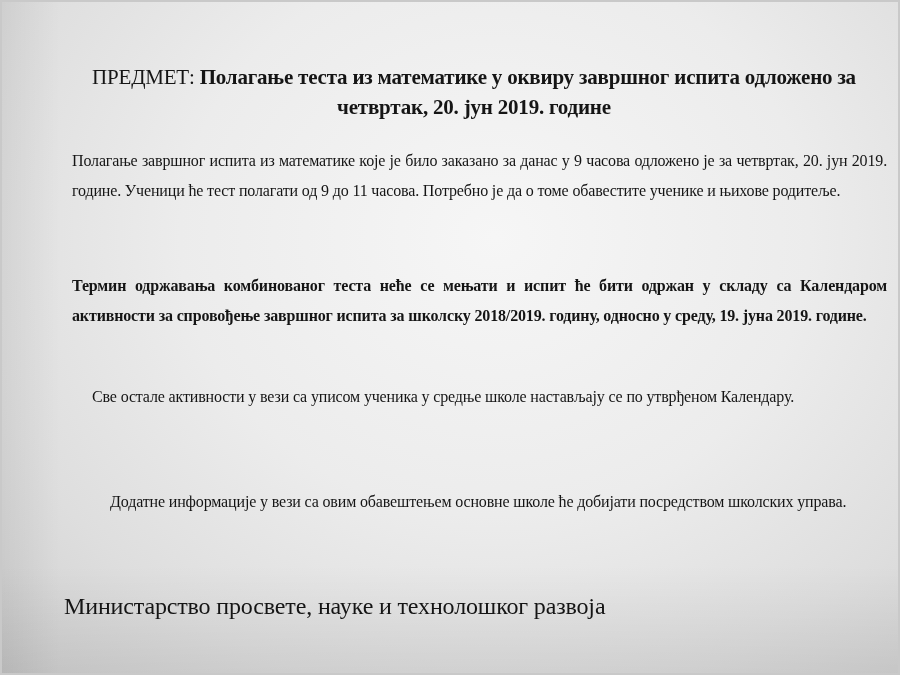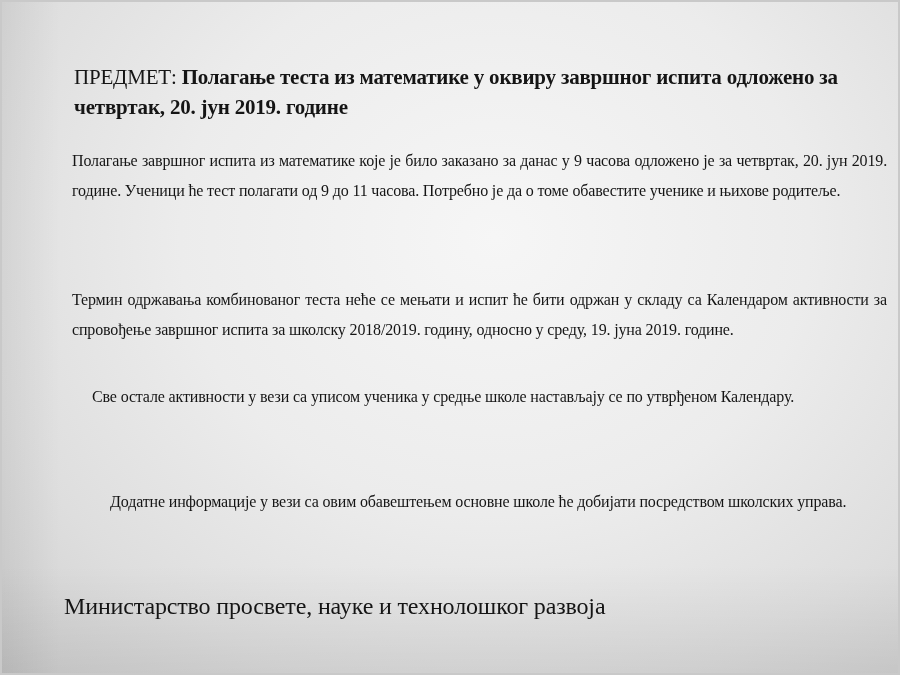--- a/index.html
+++ b/index.html
@@ -36,39 +36,40 @@
       pointer-events: none;
     }
     .subject {
       position: absolute;
       left: 74px;
       top: 62px;
       width: 800px;
       font-size: 21px;
       line-height: 30px;
       letter-spacing: -0.2px;
+      text-align: center;
     }
     .subject .label {
       font-weight: normal;
     }
     .subject .title {
       font-weight: bold;
     }
     .para {
       position: absolute;
       left: 72px;
       width: 815px;
       font-size: 16px;
       line-height: 29.5px;
       text-align: justify;
       text-align-last: left;
       letter-spacing: -0.15px;
     }
     .p1 { top: 146px; }
-    .p2 { top: 285px; }
+    .p2 { top: 271px; font-weight: bold; }
     .p3 { top: 382px; margin-left: 20px; }
     .p4 { top: 487px; left: 70px; margin-left: 40px; }
     .signature {
       position: absolute;
       left: 64px;
       top: 592px;
       font-size: 24px;
       line-height: 28px;
       letter-spacing: -0.15px;
     }

